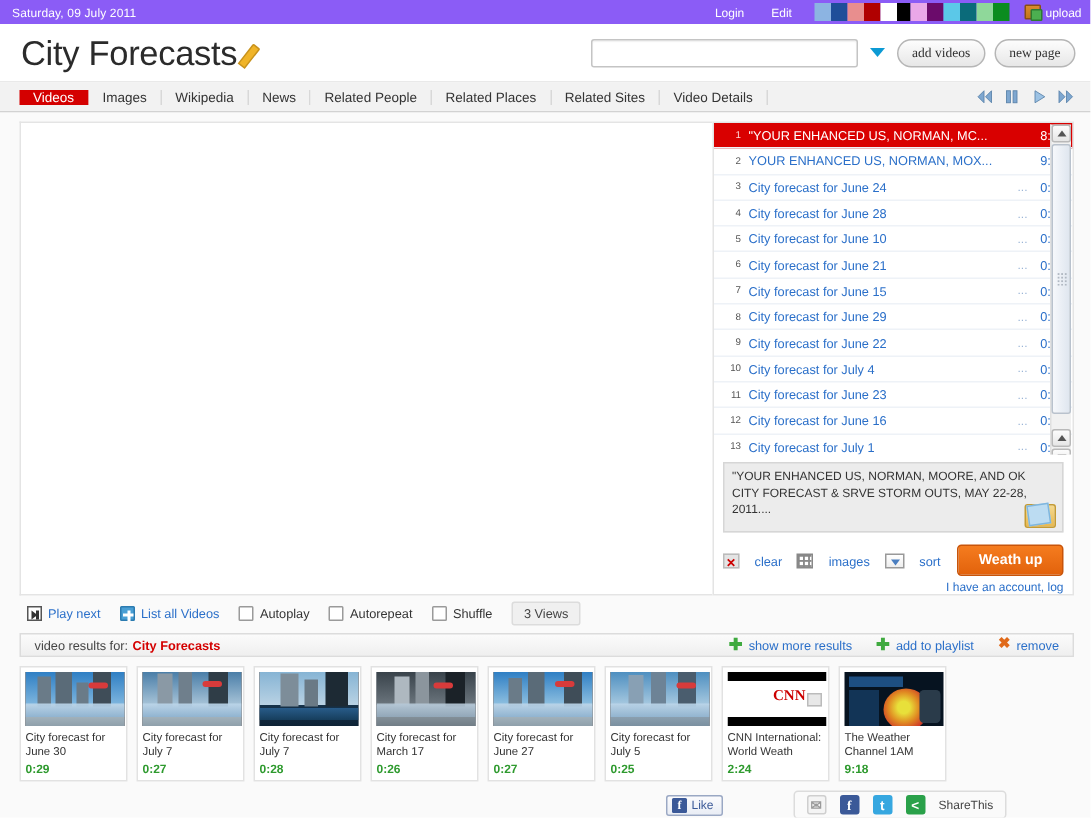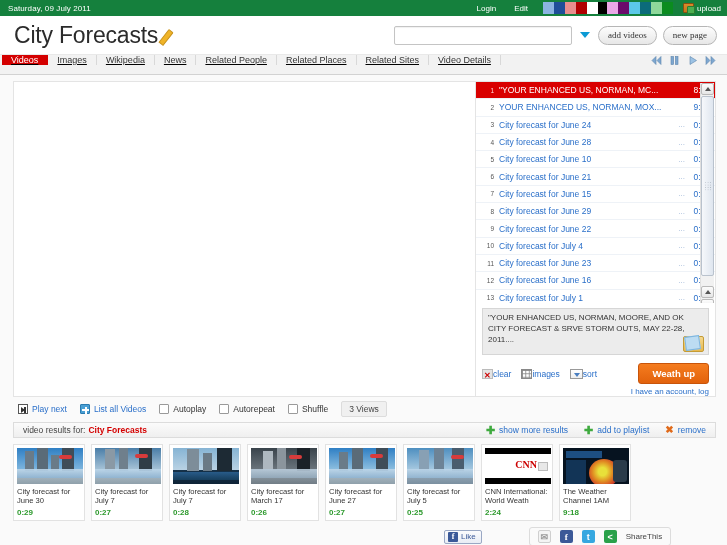--- a/index.html
+++ b/index.html
@@ -5,21 +5,21 @@
   * { box-sizing: border-box; margin: 0; padding: 0; }
   html, body {
     width: 727px; height: 545px;
     font-family: "Liberation Sans", sans-serif;
     background: #ffffff;
     overflow: hidden;
   }
 
   
   .topbar {
-    height: 16px; background: #15803d;
+    height: 16px; background: #8b5cf6;
     display: flex; align-items: center;
     padding: 0 6px 0 8px;
     color: #ffffff; font-size: 8px;
   }
   .topbar-date { flex: 0 0 auto; letter-spacing: .1px; }
   .topbar-right { margin-left: auto; display: flex; align-items: center; gap: 0; }
   .topbar-link {
     color: #ffffff; font-size: 8px; text-decoration: none;
     padding: 0 9px;
   }
@@ -82,23 +82,22 @@
     background: linear-gradient(#fdfdfd, #e7e7e7);
     font-size: 9px; color: #333; cursor: pointer;
     font-family: Liberation Serif, serif;
     display: flex; align-items: center;
   }
 
   
   .tabbar {
     height: 20px; background: #f2f2f2;
     border-bottom: 1px solid #d2d2d2;
-    display: flex; align-items: flex-start;
-    padding-left: 2px;
-    text-decoration: underline;
+    display: flex; align-items: center;
+    padding-left: 13px;
   }
   .tab {
     display: flex; align-items: center; padding: 0 9px;
     font-size: 9px; color: #333;
     border-right: 1px solid #d8d8d8;
     background: #f2f2f2; cursor: pointer;
   }
   .tab.active { background: #d40000; color: #fff; border-right-color: #d40000; }
   .tab-spacer { flex: 1; border-right: 1px solid #d8d8d8; }
   .media-ctrls { display: flex; align-items: center; gap: 7px; padding: 0 11px; }
@@ -189,21 +188,21 @@
   .mail-ic::before {
     content: ""; position: absolute; left: 1px; top: -1px;
     width: 13px; height: 12px; background: #bcdcf2;
     border: 1px solid #7fb6de; transform: rotate(-8deg);
   }
 
   .pl-actions {
     display: flex; align-items: center; margin: 8px 6px 0 6px;
     font-size: 8.5px; gap: 10px; position: relative;
   }
-  .act { display: flex; align-items: center; gap: 0; color: #2a6fc9; cursor: pointer; }
+  .act { display: flex; align-items: center; gap: 10px; color: #2a6fc9; cursor: pointer; }
   .ic-clear {
     width: 11px; height: 10px; background: #e4e4e4;
     border: 1px solid #bbb; position: relative;
   }
   .ic-clear::after {
     content: "✕"; position: absolute; left: 1px; top: 2px;
     color: #cc0000; font-size: 8px; line-height: 8px; font-weight: bold;
   }
   .ic-grid {
     width: 11px; height: 10px; background: #fff; border: 1px solid #888;

